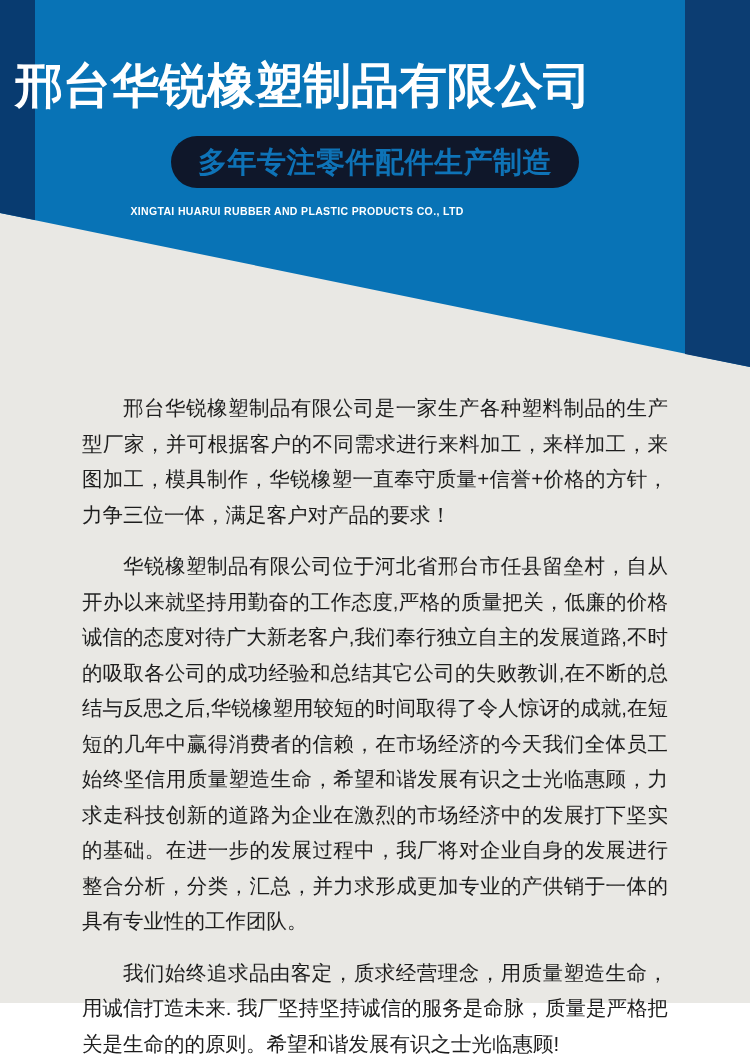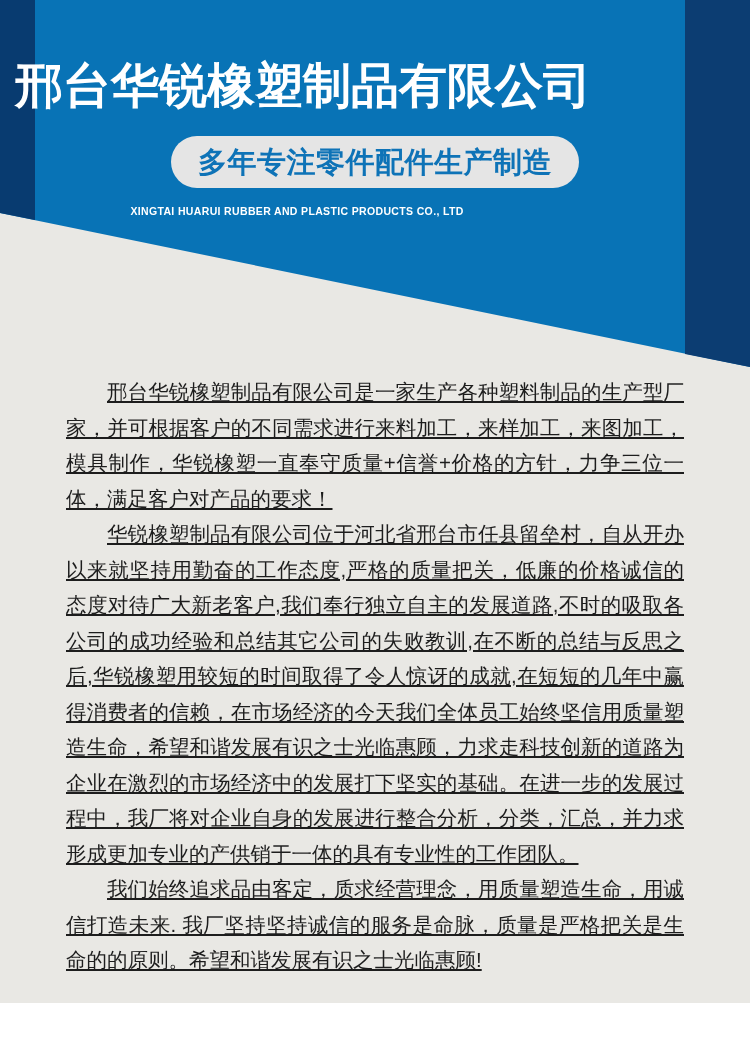--- a/index.html
+++ b/index.html
@@ -49,21 +49,21 @@
     white-space: nowrap;
   }
   .subtitle-pill {
     position: absolute;
     top: 136px;
     left: 50%;
     transform: translateX(-50%);
     height: 52px;
     line-height: 52px;
     padding: 0 27px;
-    background: #e5e5e5;
+    background: #0f172a;
     border-radius: 26px;
     color: #0e73b7;
     font-size: 29px;
     font-weight: 800;
     letter-spacing: 0.5px;
     white-space: nowrap;
   }
   .caption-en {
     position: absolute;
     top: 205px;
@@ -84,23 +84,22 @@
     width: 618px;
     z-index: 3;
     color: #1d1d1d;
     font-size: 20.5px;
     line-height: 35.5px;
     text-align: justify;
     word-break: break-all;
     line-break: anywhere;
   }
   .about p {
-    margin: 0;
+    margin: 16px;
     text-indent: 2em;
-    text-decoration: underline;
   }
 </style>
 </head>
 <body>
 
 <div class="page">
 
   <div class="gray-area"></div>
 
   <div class="header">

